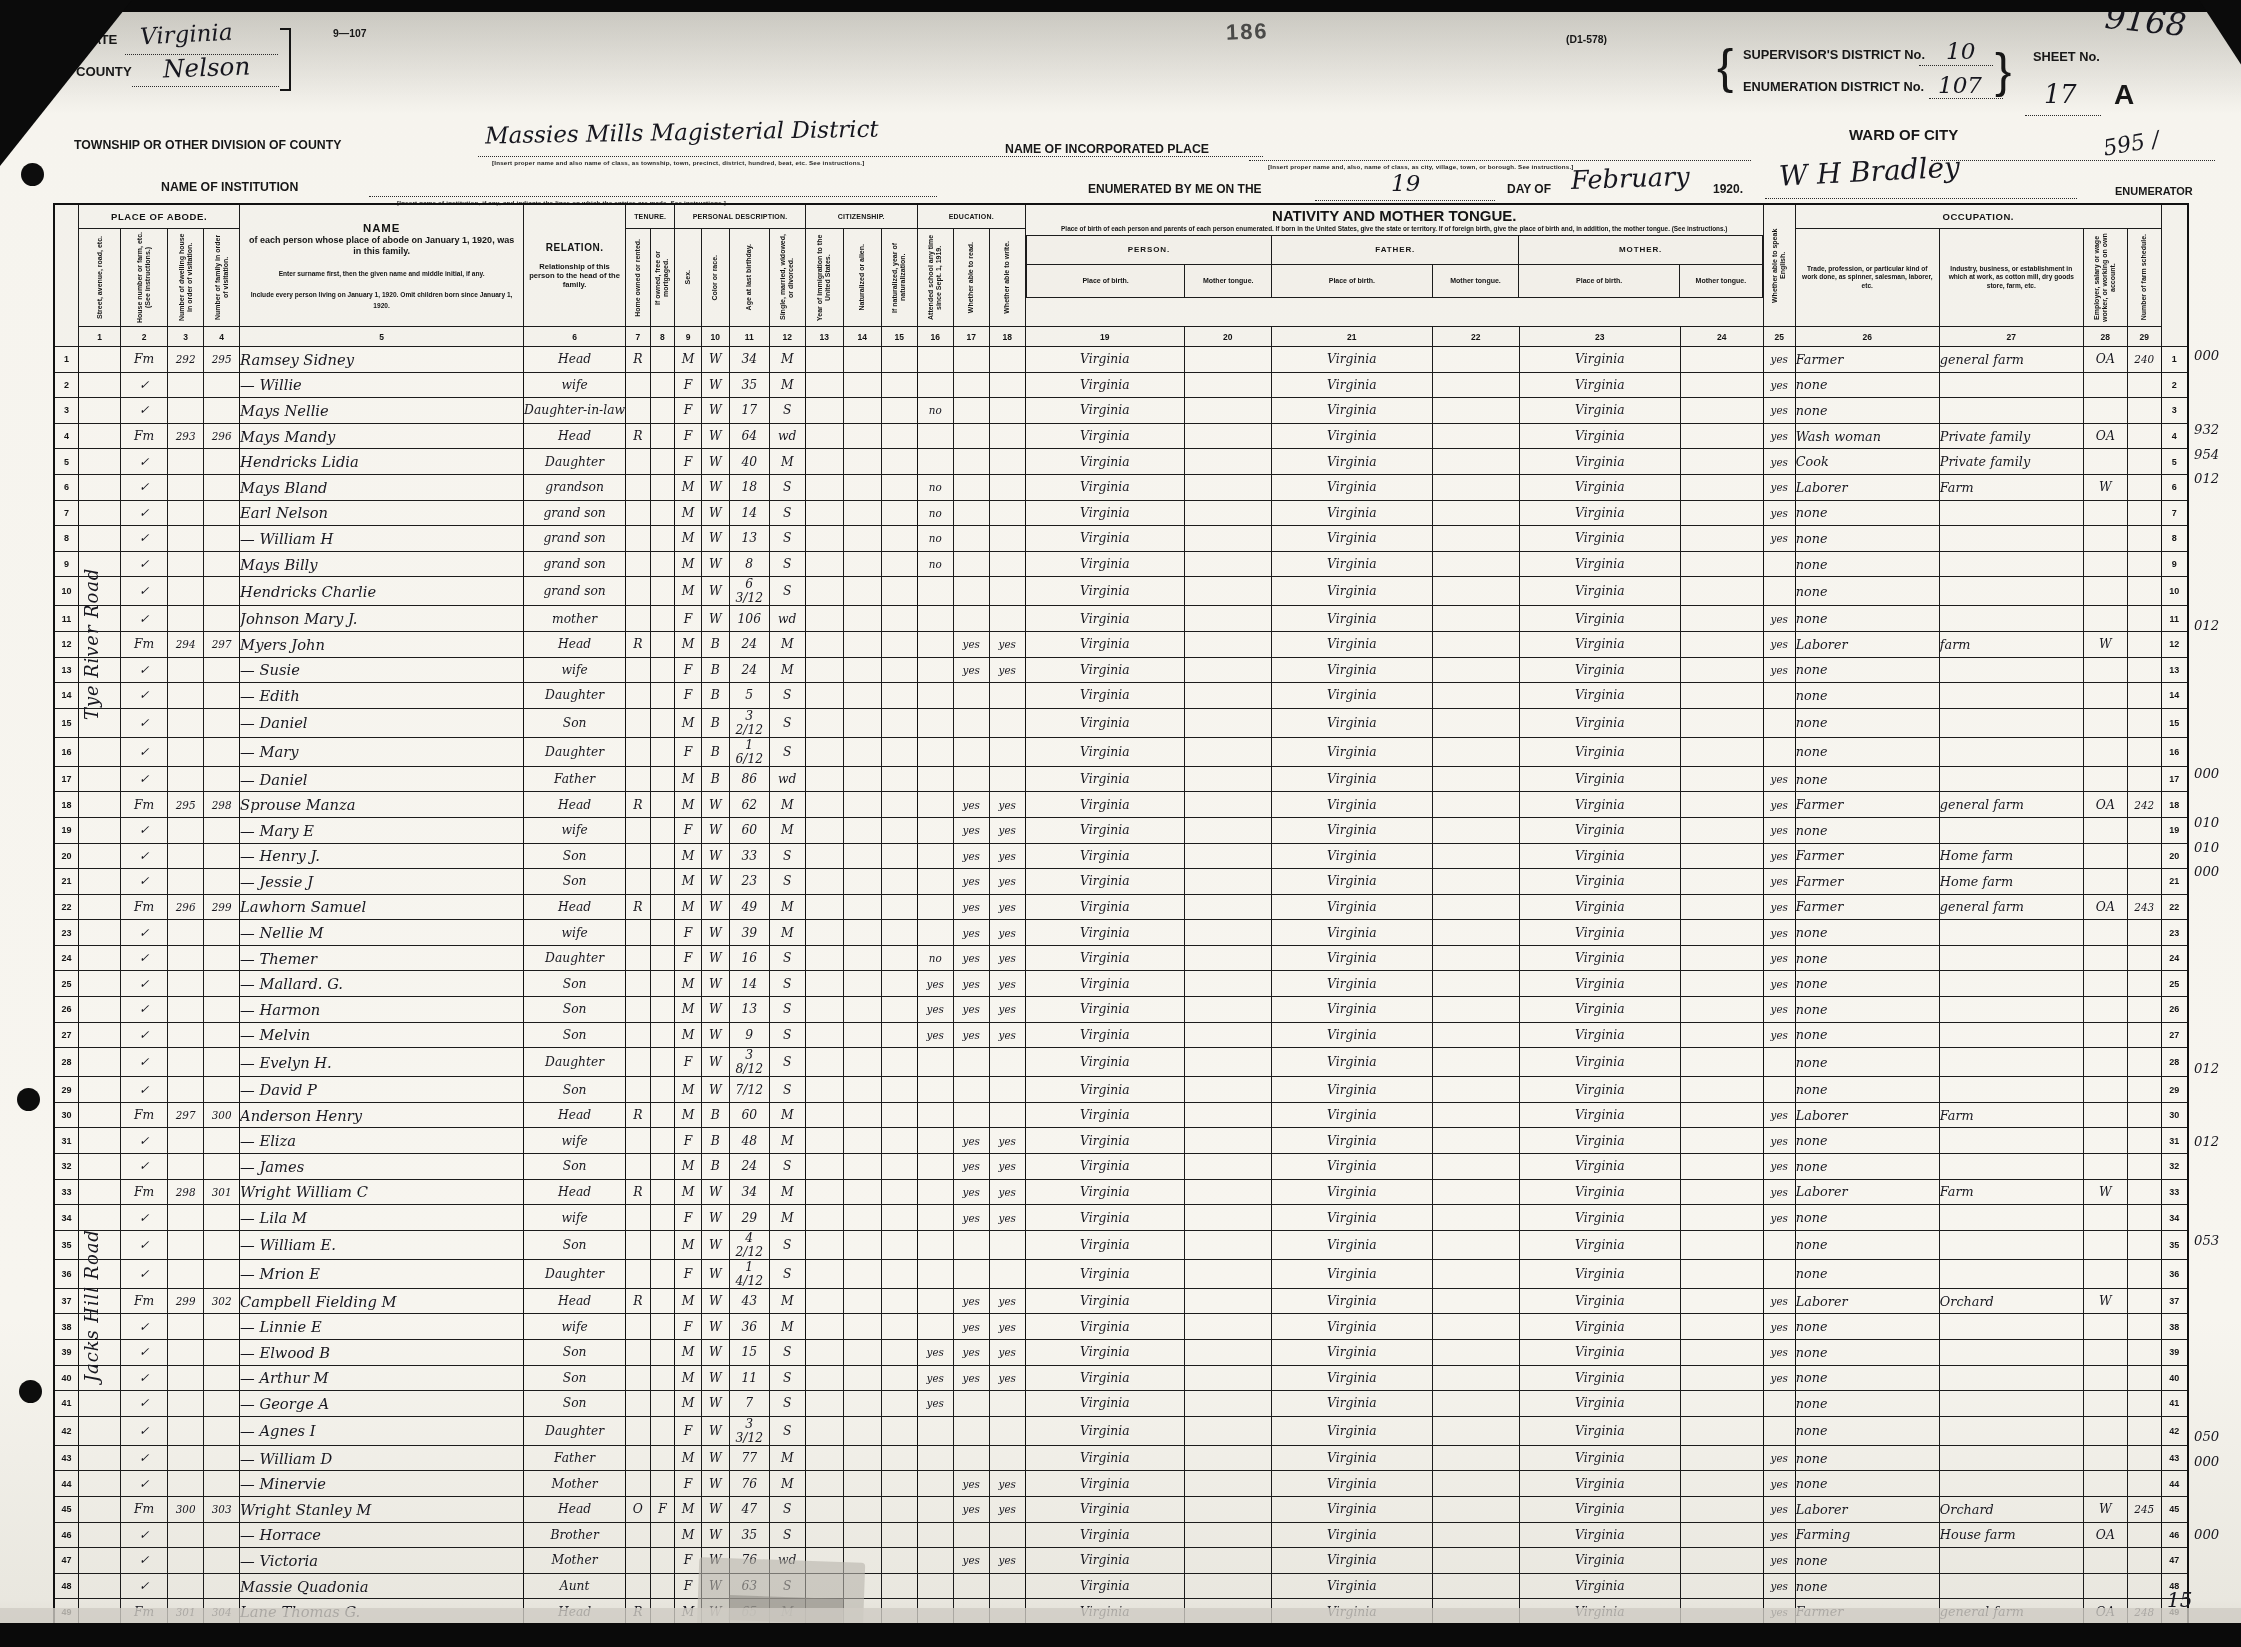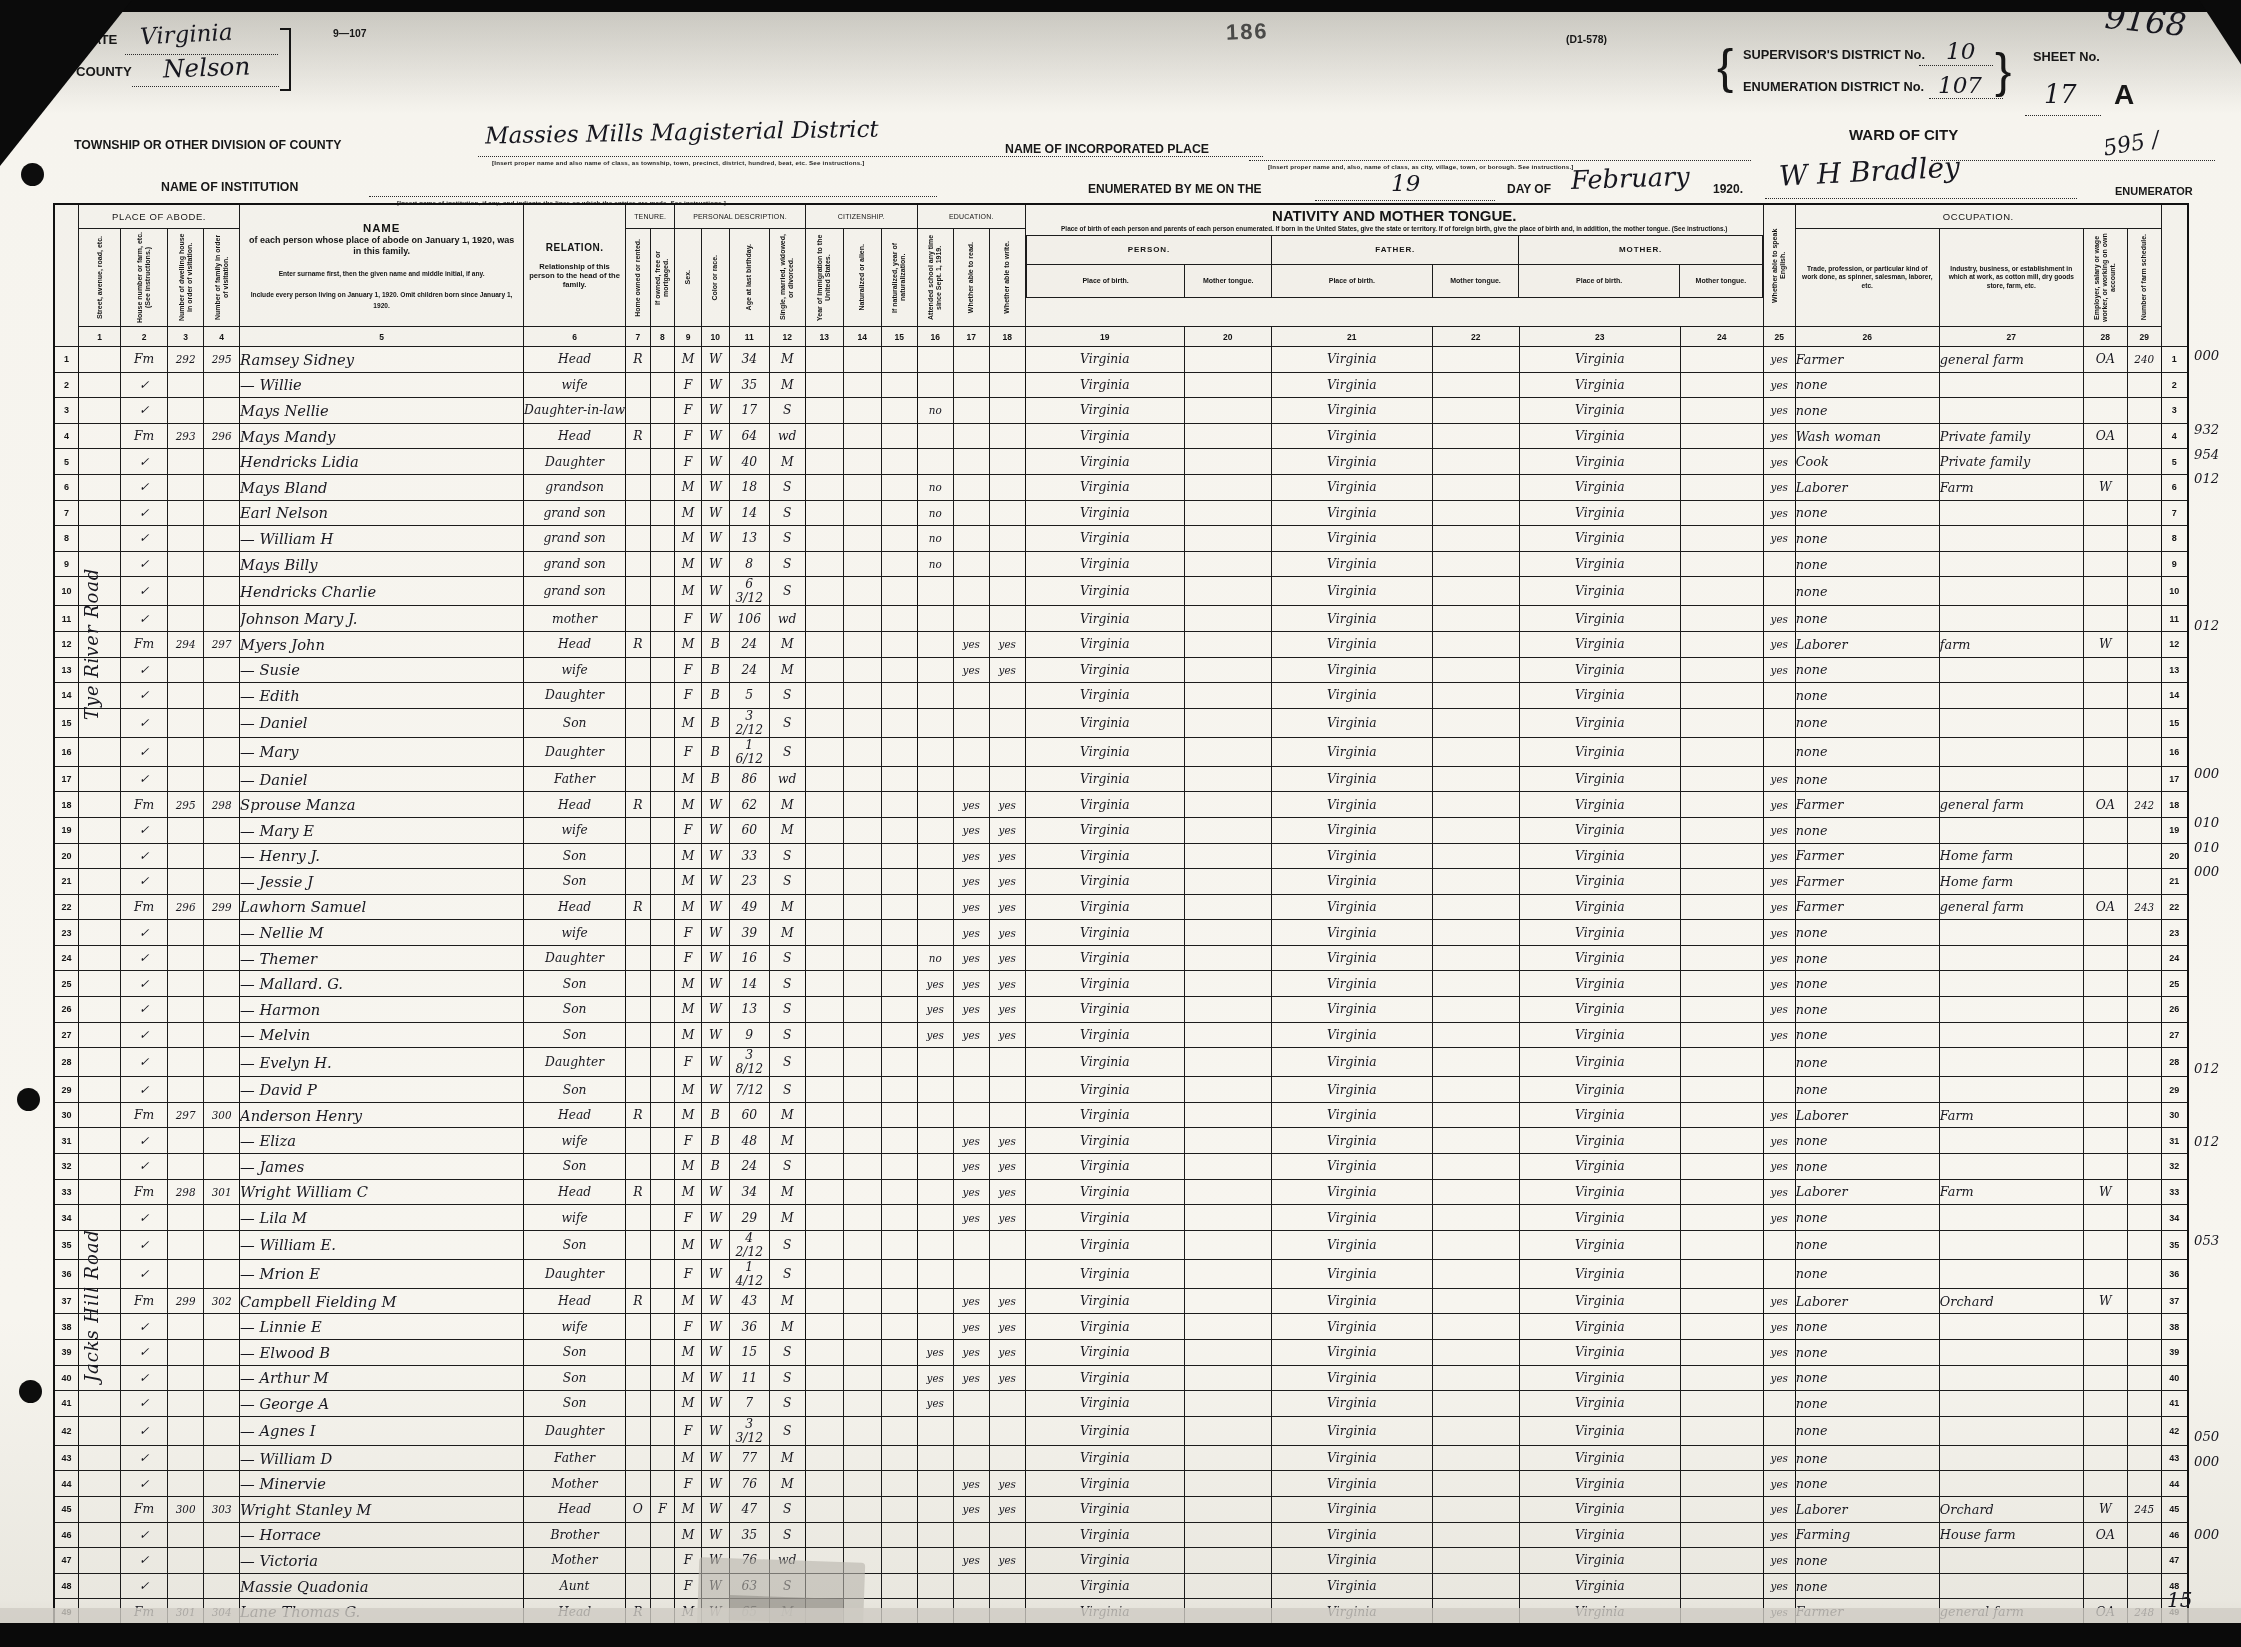--- a/index.html
+++ b/index.html
@@ -29,21 +29,21 @@
   .hwabs{position:absolute;white-space:nowrap;}
   .dots{position:absolute;border-bottom:1.9px dotted #2b2b2b;height:0.9px;}
   .bracket{position:absolute;border-top:2.4px solid #151515;border-right:2.4px solid #151515;
            border-bottom:2.4px solid #151515;width:8.5px;}
   .stamp{position:absolute;font-weight:bold;color:#4a4a48;transform:rotate(-2deg);letter-spacing:1.9px;}
   
   table.census{position:absolute;left:53px;top:203px;border-collapse:collapse;table-layout:fixed;
                background:transparent;}
   table.census th,table.census td{border:0.9px solid #1c1c1c;padding:0;overflow:hidden;}
   table.census{border:2.8px solid #111;}
-  th.gt{font-size:9.5px;font-weight:normal;text-align:center;letter-spacing:0.6px;height:23px;margin-top:12px;}
+  th.gt{font-size:9.5px;font-weight:bold;text-align:center;letter-spacing:0.6px;height:23px;margin-top:12px;}
   th.gt.sm{font-size:7px;letter-spacing:0.2px;}
   .vh{writing-mode:vertical-rl;transform:rotate(180deg);font-size:7px;font-weight:bold;
       line-height:1.15;text-align:center;margin:0 auto;max-height:93px;}
   th.vth{height:97px;vertical-align:middle;}
   th.cn{font-size:8.5px;font-weight:bold;text-align:center;height:19px;}
   .namehead{font-size:8.5px;line-height:1.25;padding:1.9px 5.7px;text-align:center;}
   .namehead b{font-size:11.4px;letter-spacing:0.9px;}
   .namehead .nd{font-size:9px;font-weight:bold;}
   .namehead .nn{font-size:6.6px;font-weight:bold;}
   .relhead{font-size:7.6px;font-weight:bold;text-align:center;padding:1.9px;}

